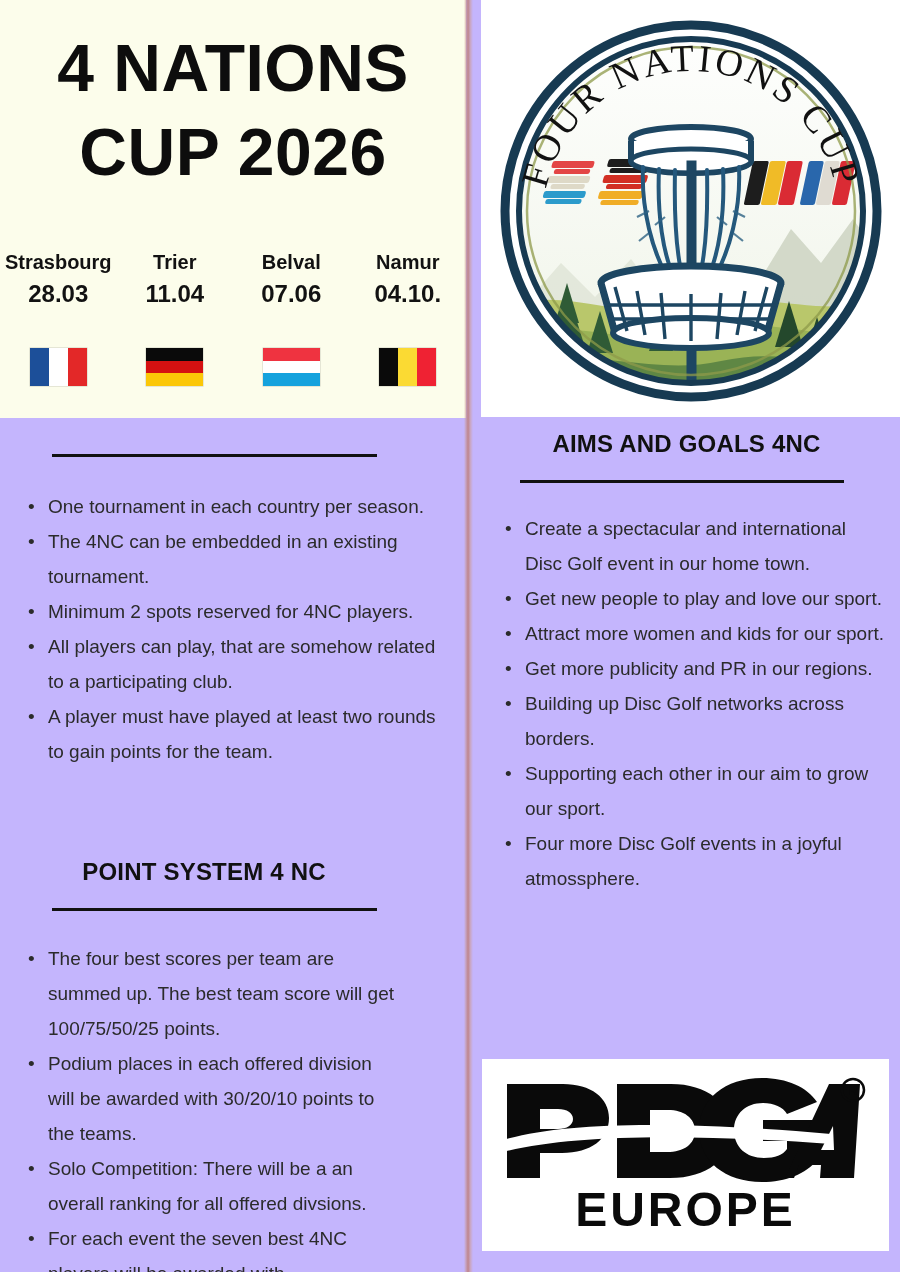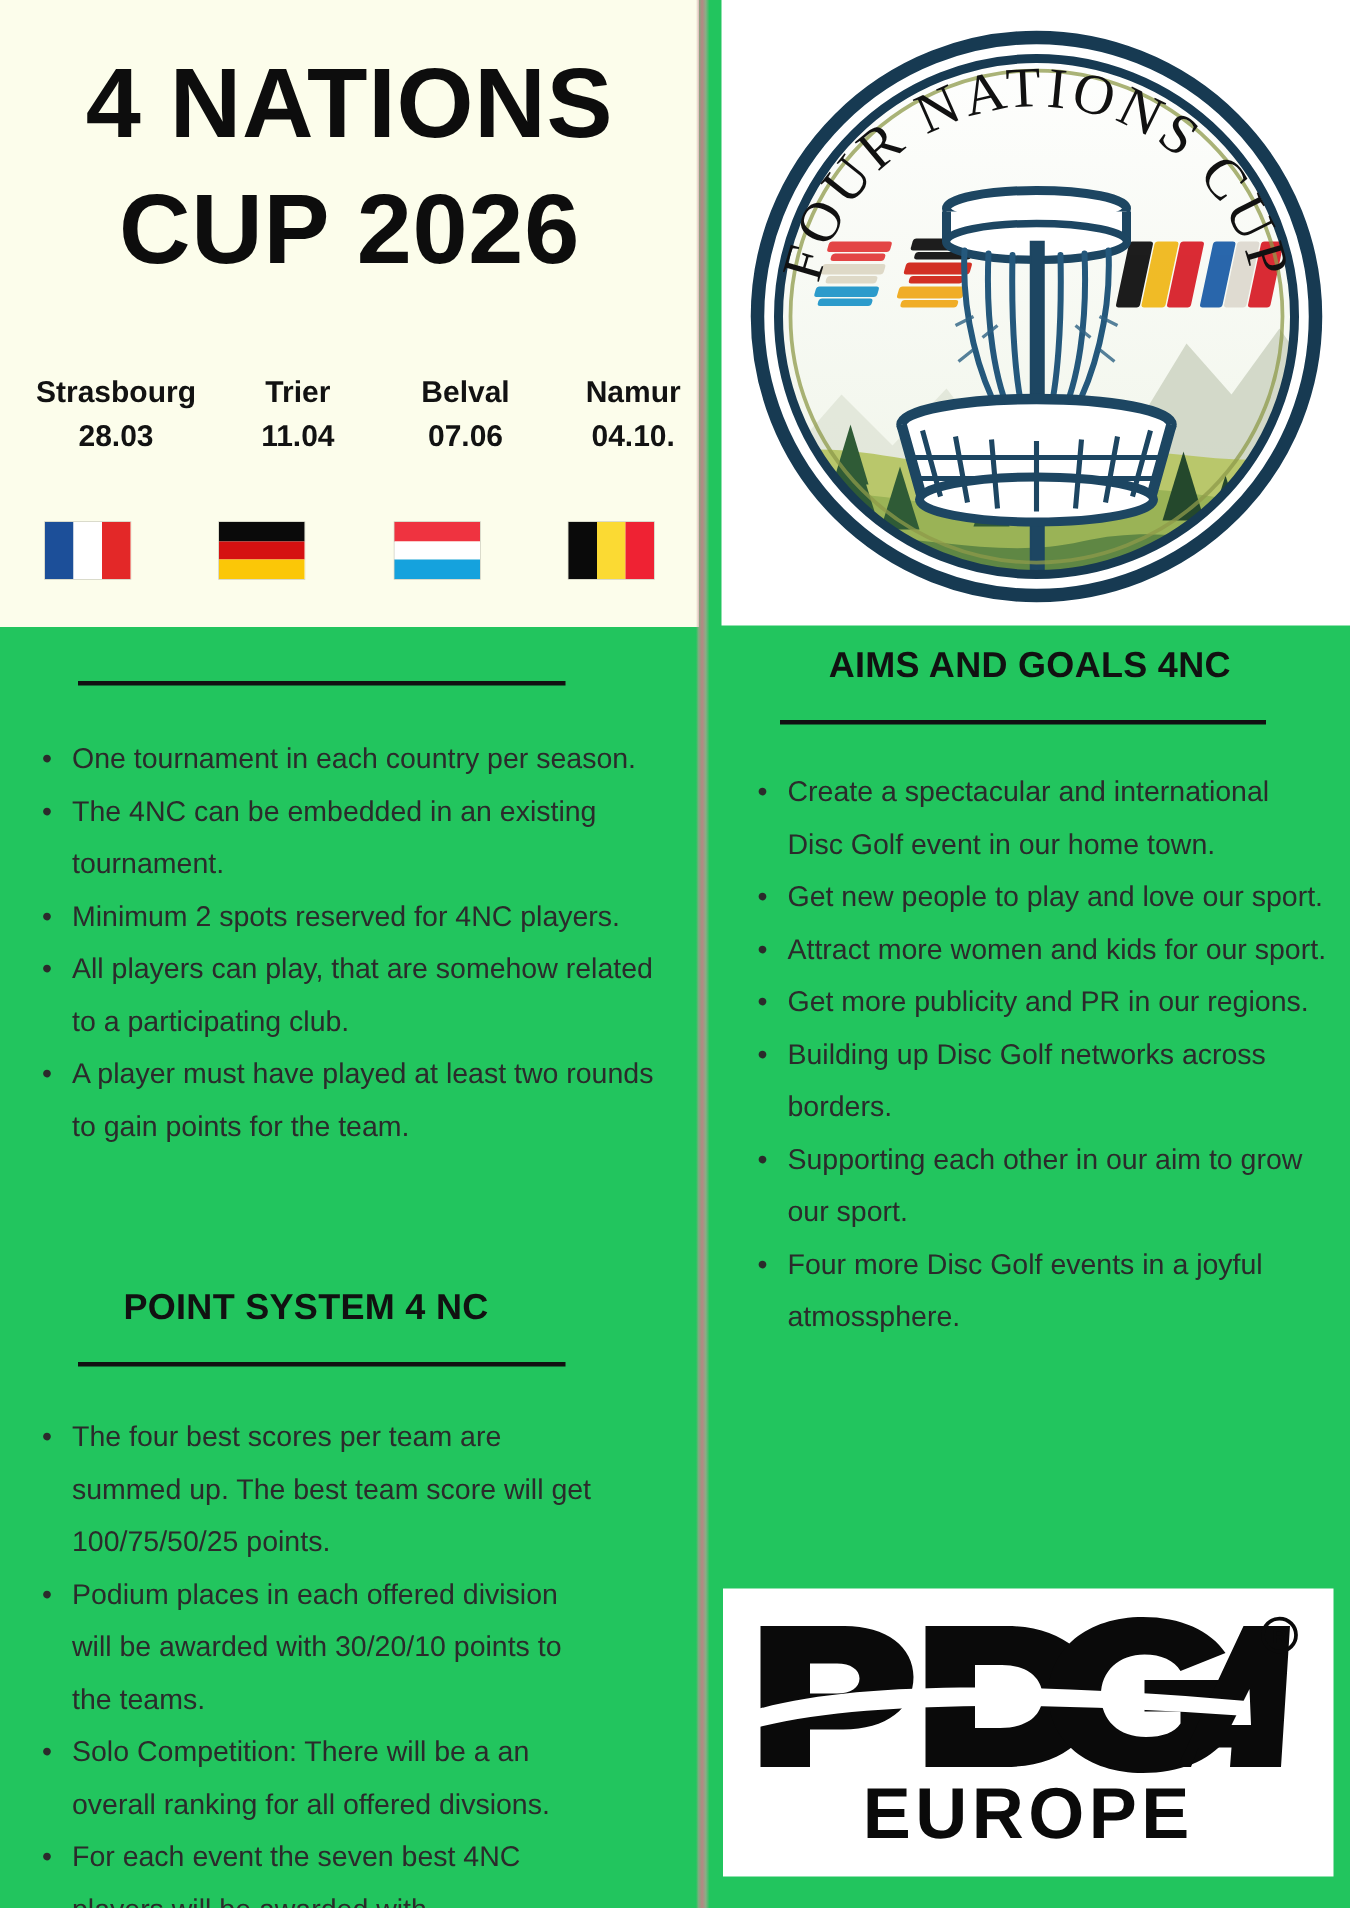--- a/index.html
+++ b/index.html
@@ -3,21 +3,21 @@
 <meta charset="utf-8">
 <style>
   * { margin:0; padding:0; box-sizing:border-box; }
   html, body { width:900px; height:1272px; }
   body {
     font-family: "Liberation Sans", sans-serif;
     background:#d9d8ca;
     position:relative;
     overflow:hidden;
   }
-  .poster { position:absolute; inset:0; background:#22c55e; }
+  .poster { position:absolute; inset:0; background:#c4b5fd; }
 
   
   .divider-stripe {
     position:absolute; left:464px; top:0; width:9px; height:1272px;
     background:linear-gradient(to right,
       rgba(196,150,150,0) 0%,
       rgba(201,152,154,.55) 18%,
       rgba(190,130,134,.95) 45%,
       rgba(205,158,160,.6) 72%,
       rgba(210,170,170,0) 100%);
@@ -30,26 +30,26 @@
     background:#fcfdeb; z-index:1;
   }
   .title-block { position:absolute; left:0; top:26px; width:466px; text-align:center; }
   .title-line {
     font-size:66px; font-weight:700; letter-spacing:.5px;
     color:#0d0d0d; line-height:1.28;
   }
 
   .cities { position:absolute; left:0; top:248px; width:466px;
             display:flex; }
-  .city { flex:1; text-align:center;padding-left:24px; }
+  .city { flex:1; text-align:center; }
   .city-name {
     font-size:20px; font-weight:700; color:#121212; line-height:1.45;
   }
   .city-date {
-    font-size:20px; font-weight:700; color:#121212; line-height:1.45;
+    font-size:24px; font-weight:700; color:#121212; line-height:1.45;
   }
   .flags { position:absolute; left:0; top:348px; width:466px; display:flex; }
   .flag-cell { flex:1; display:flex; justify-content:center; }
   .flag { width:57px; height:38px; display:flex; box-shadow:0 0 0 .5px rgba(0,0,0,.18); }
   .flag.vert > span { flex:1; height:100%; }
   .flag.horz { flex-direction:column; }
   .flag.horz > span { width:100%; flex:1; }
 
   
   .logo-panel {

